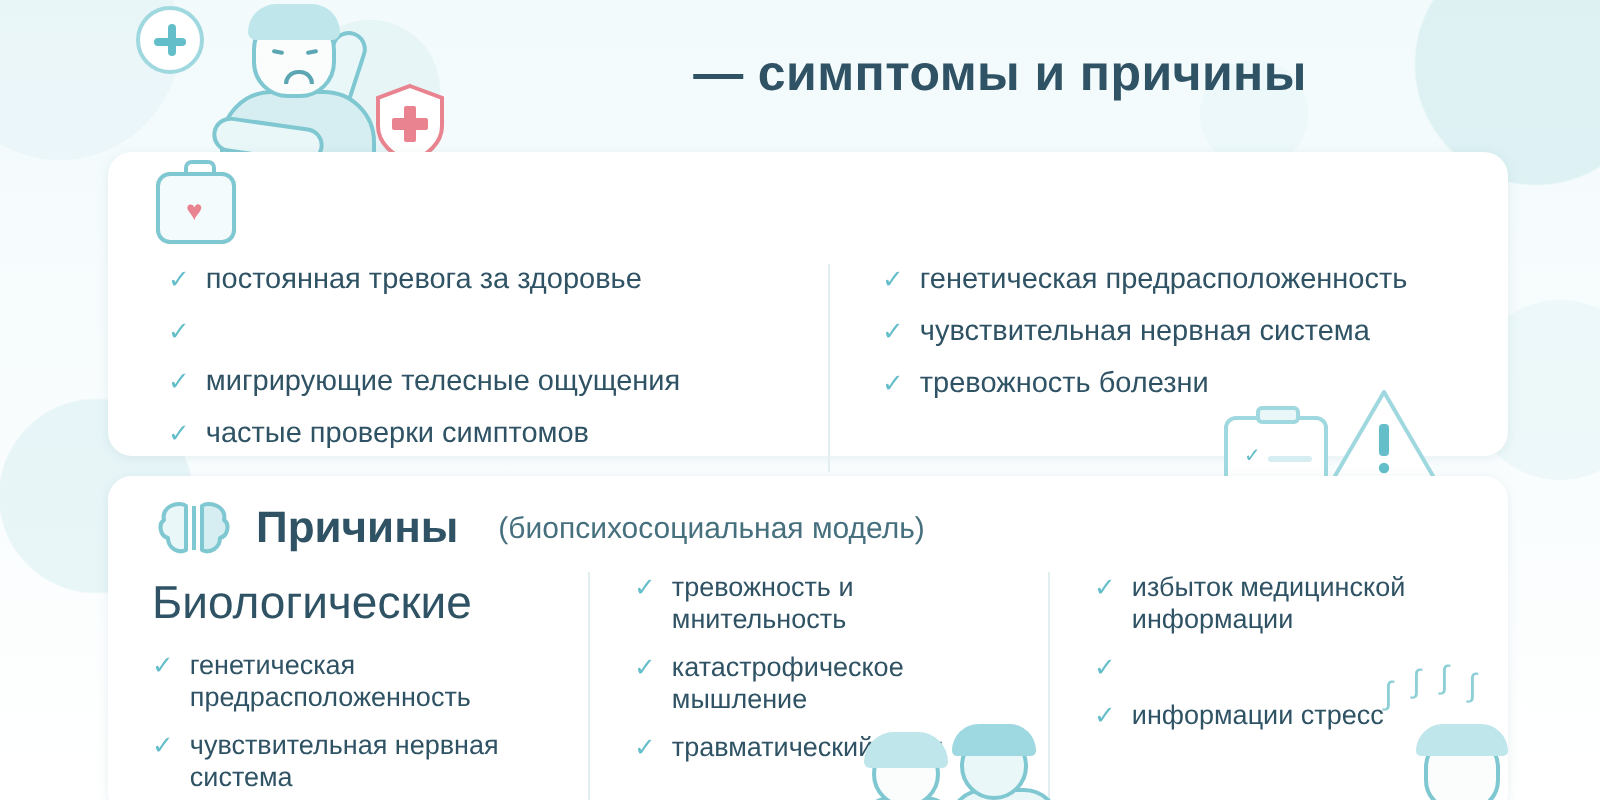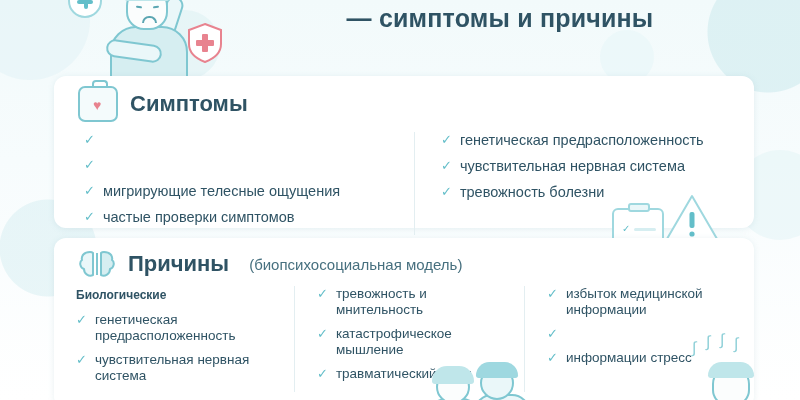--- a/index.html
+++ b/index.html
@@ -36,20 +36,21 @@
   .b2 { width: 70px;  height: 70px;  left: 150px; top: 10px; background:#dcf0f3;}
   .b3 { width: 54px;  height: 54px;  left: 600px; top: 30px; background:#e6f5f7;}
   .b4 { width: 90px;  height: 90px;  left: 735px; top: 150px; background:#e4f4f6;}
   .b5 { width: 46px;  height: 46px;  left: 470px; top: 250px; background:#e9f6f8;}
   .b6 { width: 150px; height: 150px; left: 300px; top: 300px; background:#eef8fa;}
 
   
   .header {
     position: relative;
     height: 74px;
+    margin-top: 19px;
   }
   .title {
     position: absolute;
     left: 230px;
     top: 4px;
     width: 540px;
     text-align: center;
     font-size: 25px;
     font-weight: bold;
     color: #2f5364;
@@ -250,22 +251,22 @@
     width: 218px;
     padding-right: 14px;
     box-sizing: border-box;
   }
   .cause-col + .cause-col {
     border-left: 1px solid #e3eef1;
     padding-left: 22px;
     width: 230px;
   }
   .cause-title {
-    font-size: 12px;
-    font-weight: bold;
+    font-size: 23px;
+    font-weight: normal;
     color: #2f5364;
     margin: 2px 0 10px 0;
   }
   .cause-col .item { font-size: 13.5px; margin-bottom: 8px; }
 
   
   .clipboard {
     position: absolute;
     left: 612px; top: 208px;
     width: 52px; height: 64px;
@@ -406,26 +407,26 @@
       </div>
     </div>
     <div class="title">— симптомы и причины</div>
   </div>
 
   <div class="card symptoms-card">
     <div class="sect-head">
       <div class="bag-icon">
         <span class="heart">♥</span>
       </div>
-      <div class="sect-title">Симптомы</div>
     </div>
     <div class="sym-cols">
       <div class="sym-col left">
         <div class="item">
           <span class="check">✓</span>
+          <span>постоянная тревога за здоровье</span>
         </div>
         <div class="item">
           <span class="check">✓</span>
         </div>
         <div class="item">
           <span class="check">✓</span>
           <span>мигрирующие телесные ощущения</span>
         </div>
         <div class="item">
           <span class="check">✓</span>

